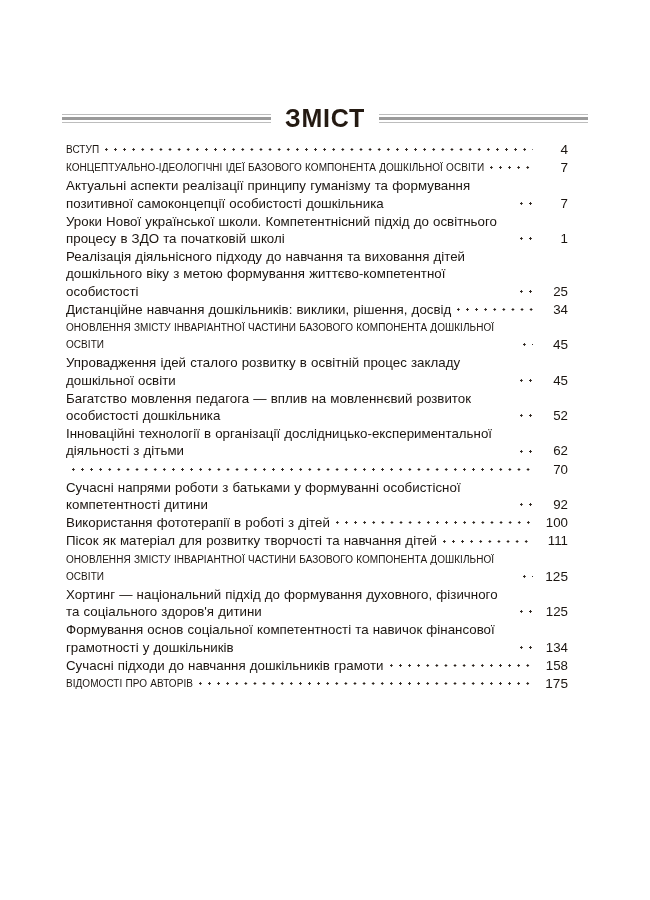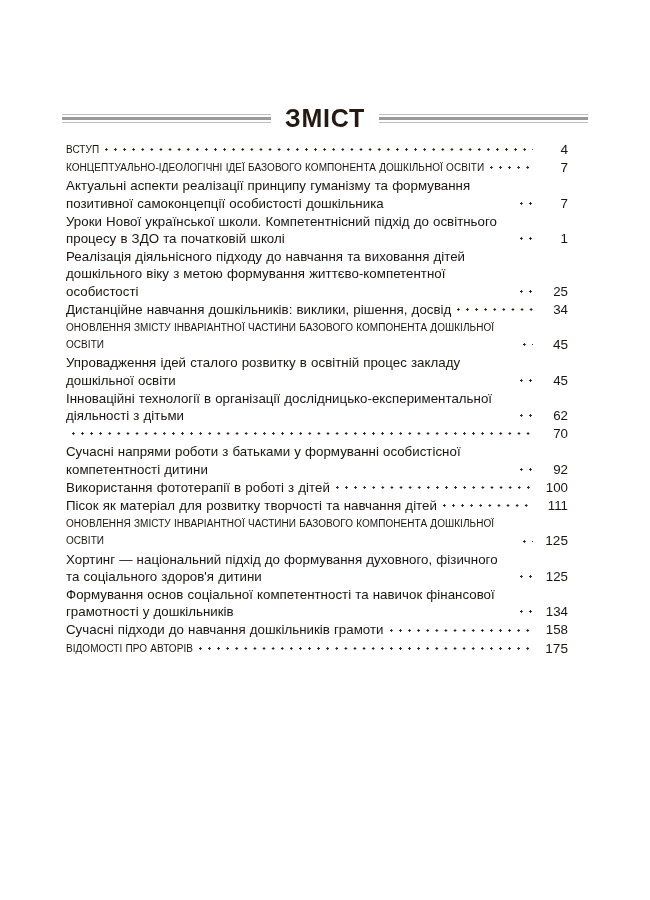--- a/index.html
+++ b/index.html
@@ -177,20 +177,25 @@
         <span class="toc-text">ОНОВЛЕННЯ ЗМІСТУ ІНВАРІАНТНОЇ ЧАСТИНИ БАЗОВОГО КОМПОНЕНТА ДОШКІЛЬНОЇ ОСВІТИ</span>
         <span class="toc-leader"></span>
         <span class="toc-page">45</span>
       </div>
       <div class="toc-entry level-1">
         <span class="toc-text">Упровадження ідей сталого розвитку в освітній процес закладу дошкільної освіти</span>
         <span class="toc-leader"></span>
         <span class="toc-page">45</span>
       </div>
       <div class="toc-entry level-1">
+        <span class="toc-text">Багатство мовлення педагога — вплив на мовленнєвий розвиток особистості дошкільника</span>
+        <span class="toc-leader"></span>
+        <span class="toc-page">52</span>
+      </div>
+      <div class="toc-entry level-1">
         <span class="toc-text">Інноваційні технології в організації дослідницько-експериментальної діяльності з дітьми</span>
         <span class="toc-leader"></span>
         <span class="toc-page">62</span>
       </div>
       <div class="toc-entry level-1">
         <span class="toc-leader"></span>
         <span class="toc-page">70</span>
       </div>
       <div class="toc-entry level-1">
         <span class="toc-text">Сучасні напрями роботи з батьками у формуванні особистісної компетентності дитини</span>

